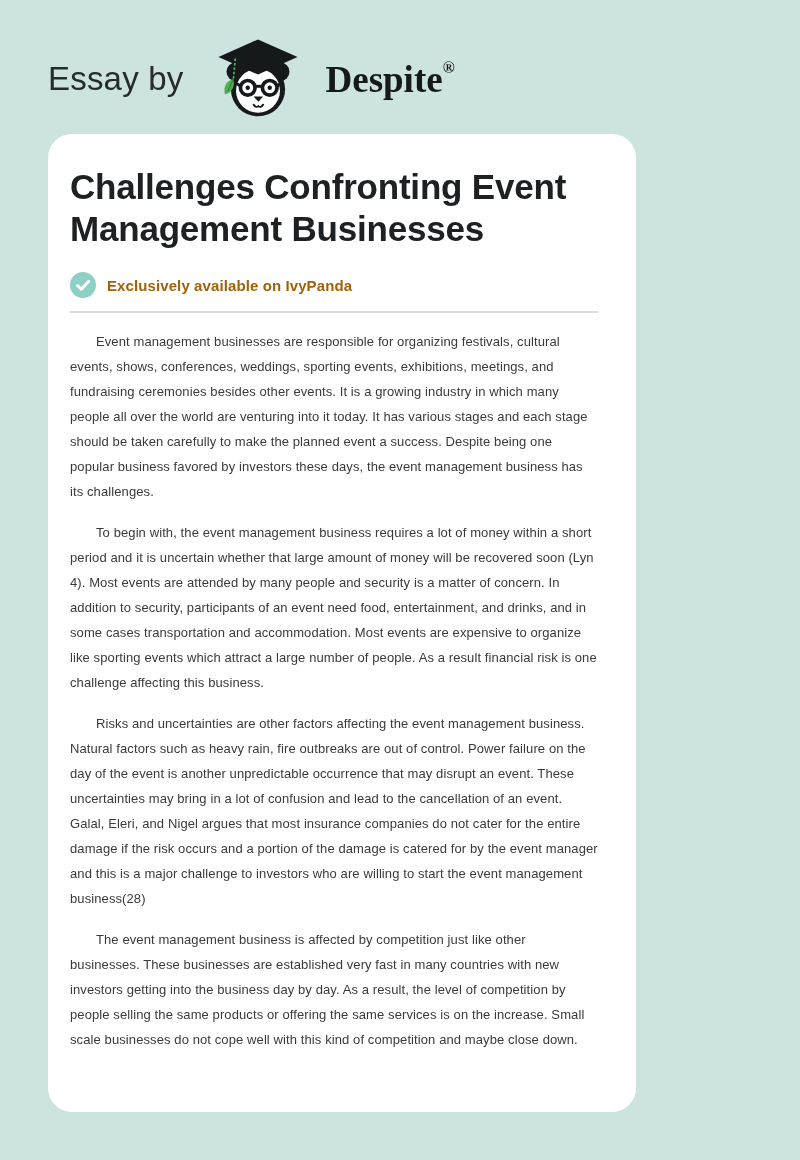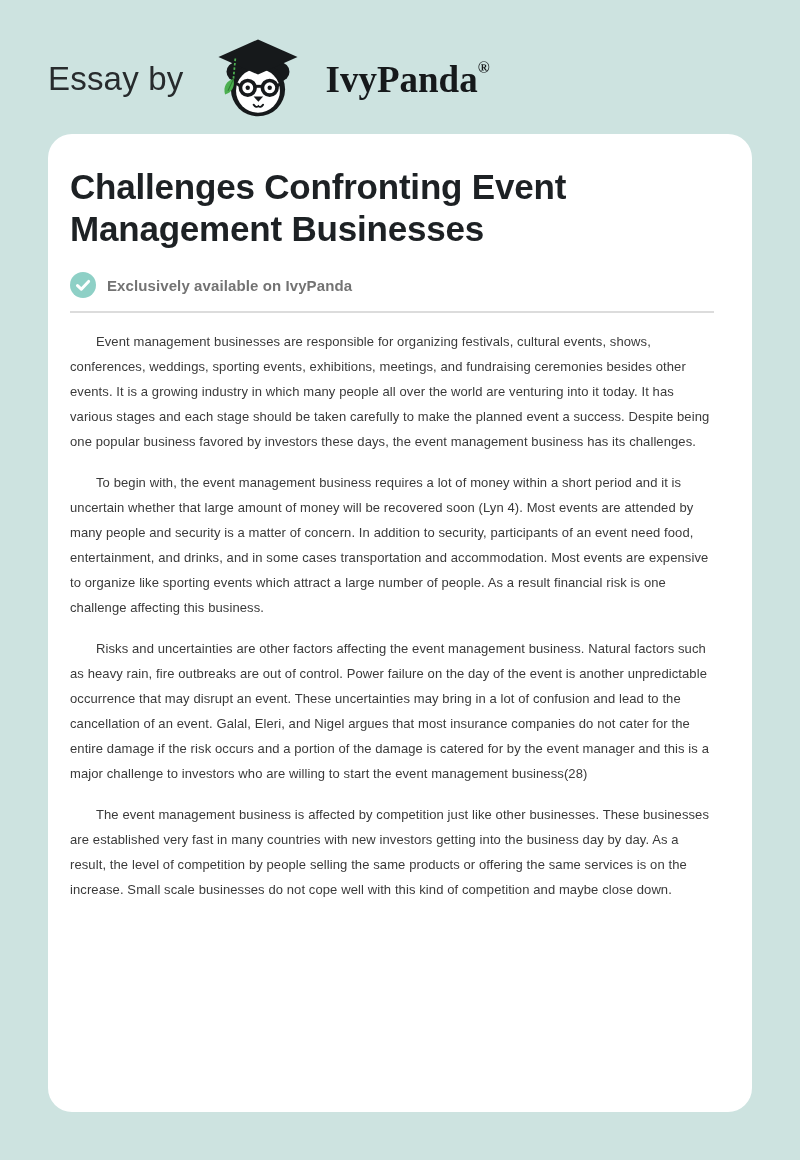--- a/index.html
+++ b/index.html
@@ -43,21 +43,21 @@
   }
   .brand sup{
     font-size:16px;
     line-height:1;
     margin-top:2px;
     font-weight:700;
   }
   .article-card{
     background:var(--card);
     border-radius:24px;
-    width:704px;
+    width:588px;
     margin:14px 48px 0 48px;
     padding:32px 38px 58px 22px;
     min-height:978px;
   }
   .page-title{
     font-size:35px;
     line-height:42px;
     font-weight:700;
     color:var(--title_text);
     letter-spacing:-.2px;
@@ -66,21 +66,21 @@
   .badge-row{
     display:flex;
     align-items:center;
     gap:11px;
     margin-bottom:13px;
   }
   .check-circle{width:26px;height:26px;display:block;flex:0 0 auto;}
   .badge-label{
     font-size:15px;
     font-weight:700;
-    color:#737373;
+    color:#a16207;
     letter-spacing:.1px;
   }
   .divider{
     border:none;
     border-top:2px solid var(--divider);
     margin:0 0 2px 0;
   }
   .essay-body p{
     font-size:13px;
     line-height:25px;
@@ -116,21 +116,21 @@
     <path d="M54 91 Q57.5 96 60.5 93 Q63.5 96 67 91" fill="none" stroke="var(--ink)" stroke-width="2.5" stroke-linecap="round"></path>
 
     <polygon points="60,2 114,26 60,50 6,26" fill="var(--ink)"></polygon>
 
     <path d="M29 28 C28 40 27 48 26.5 56" fill="none" stroke="var(--leaf_green)" stroke-width="2.4" stroke-dasharray="3.5,2.5"></path>
     <path d="M26.5 56 C17 58 12 67 15 77 C24 75 29 66 26.5 56 Z" fill="var(--leaf_green)"></path>
     <path d="M26.5 56 L19 72" fill="none" stroke="#2e7d32" stroke-width="1.4"></path>
   </svg>
 
   <span class="brand">
-    <span>IvyPanda</span>
+    <span>Despite</span>
       <sup>®</sup>
   </span>
 </header>
 
 <main class="article-card">
   <h1 class="page-title">Challenges Confronting Event Management Businesses</h1>
 
   <div class="badge-row">
     <svg class="check-circle" viewBox="0 0 26 26" aria-hidden="true">
       <circle cx="13" cy="13" r="13" fill="var(--badge)"></circle>

